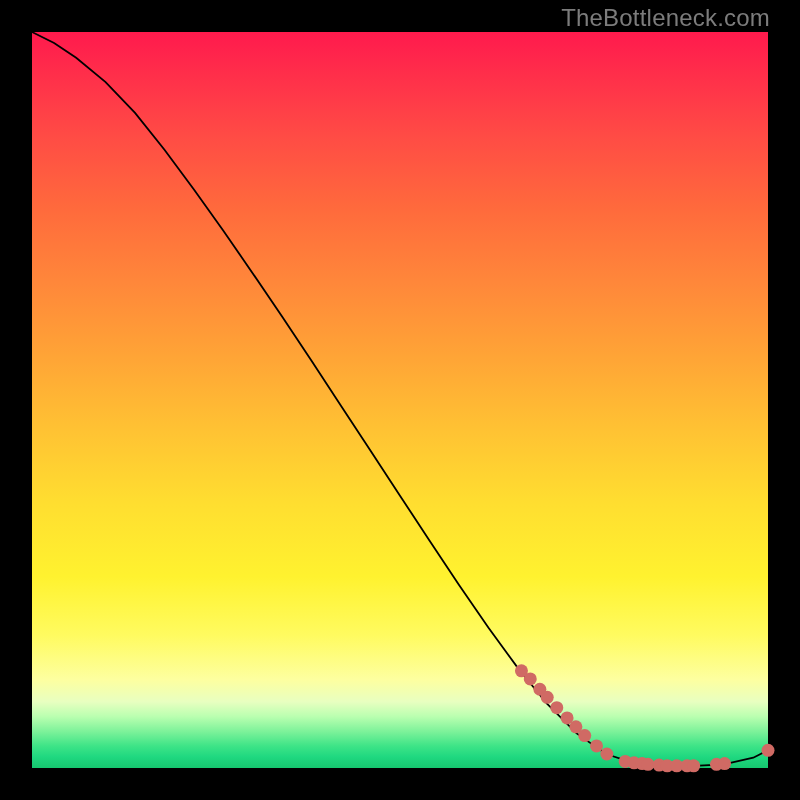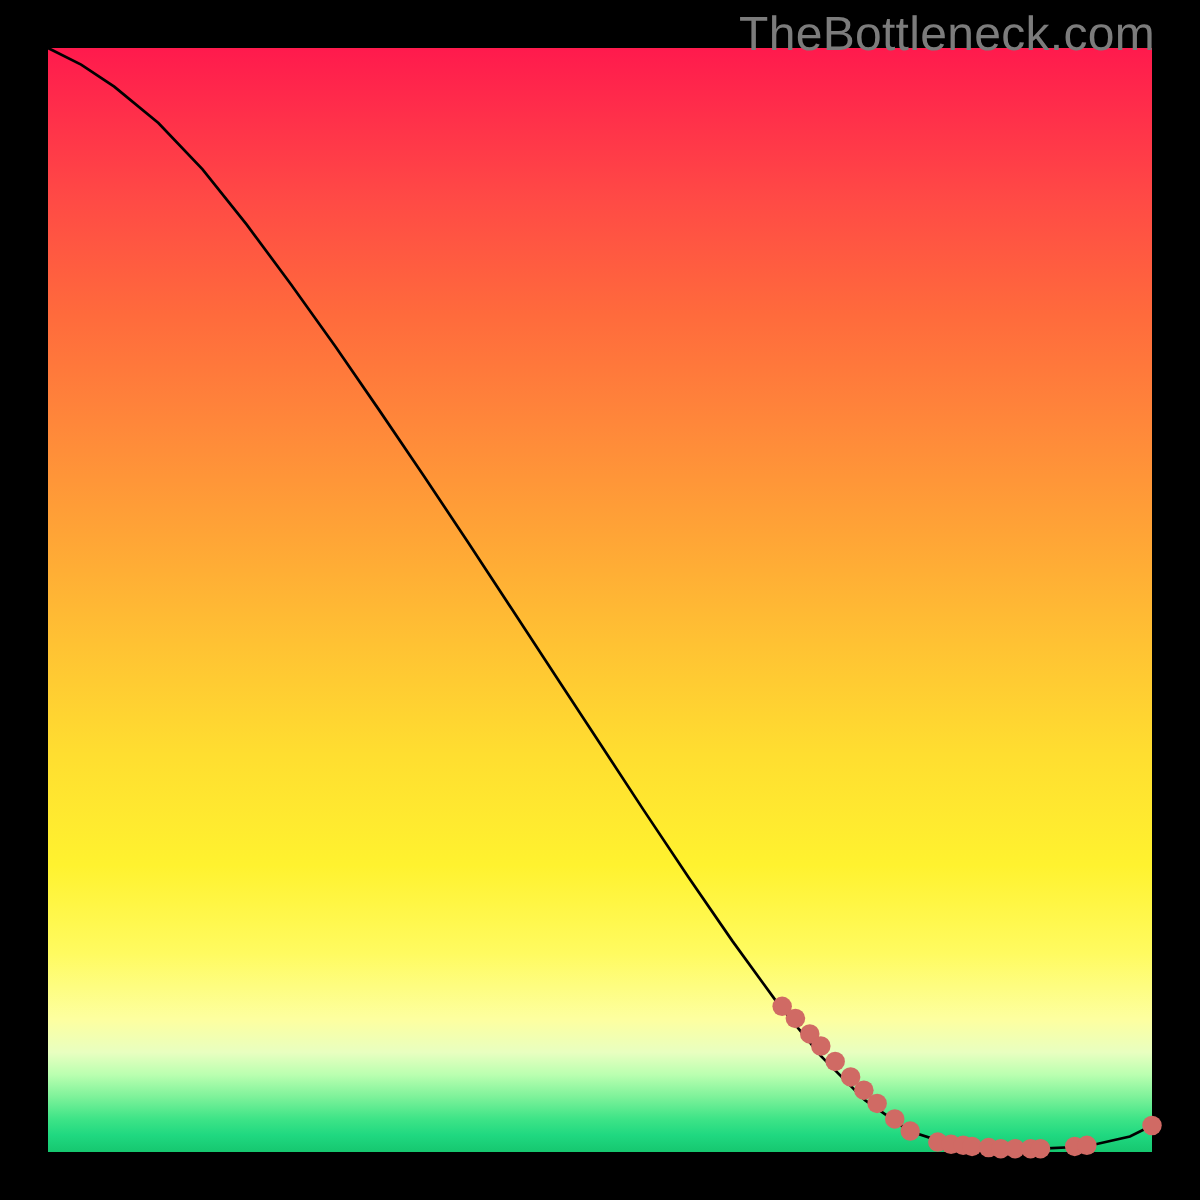--- a/index.html
+++ b/index.html
@@ -42,21 +42,21 @@
       #3ee487 97%,
       #1fd880 98.5%,
       #16c76f 100%
     );
   }
   .watermark {
     position: absolute;
     top: 4px;
     right: 30px;
     color: #7c7c7c;
-    font-size: 32px;
+    font-size: 24px;
     letter-spacing: 0.2px;
     font-weight: 400;
   }
   svg.overlay {
     position: absolute;
     left: 32px;
     top: 32px;
     width: 736px;
     height: 736px;
     overflow: visible;

